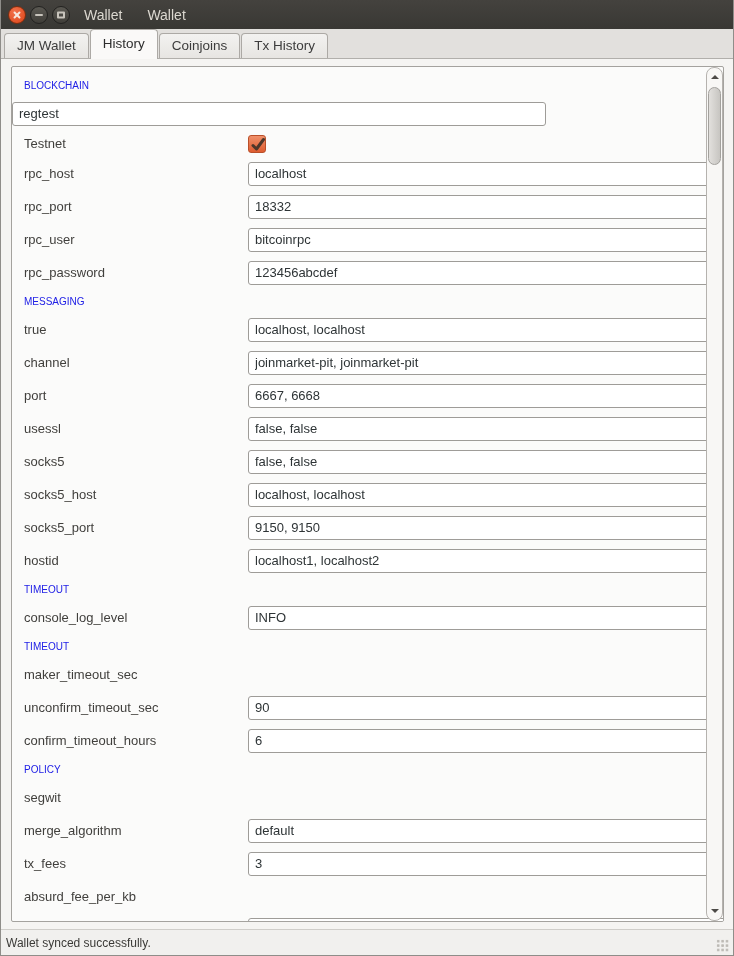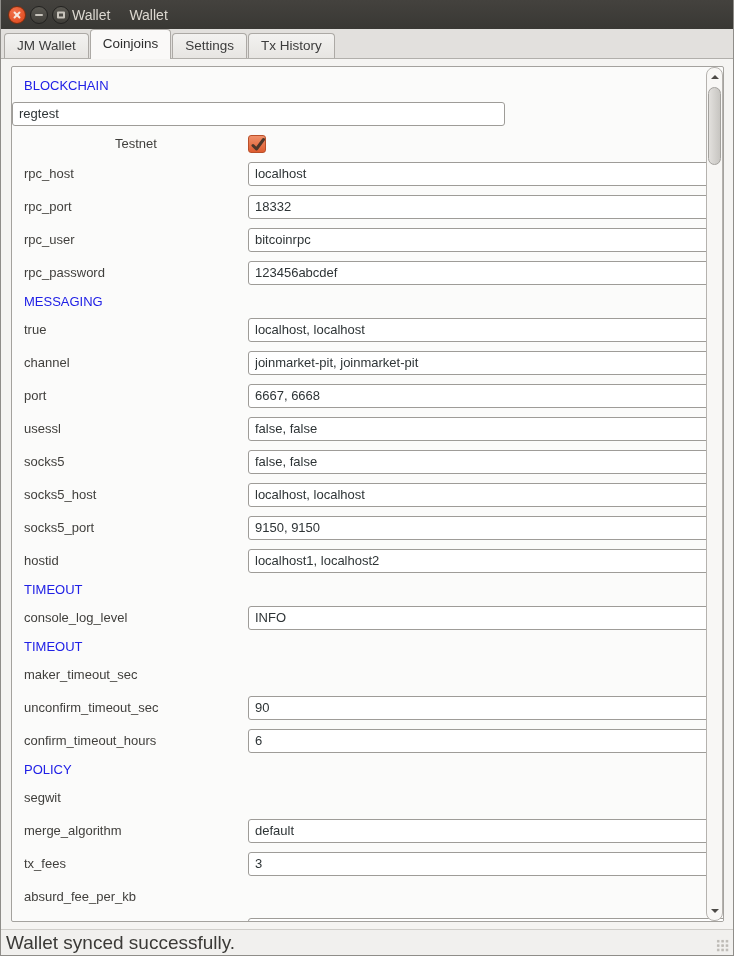--- a/index.html
+++ b/index.html
@@ -18,21 +18,21 @@
   }
   .winbtns { display:flex; gap:4px; margin-left:7px; }
   .winbtn { width:18px; height:18px; border-radius:50%; position:relative; flex:none; }
   .winbtn.close { background:radial-gradient(circle at 35% 30%, #F2724C, #DC4417); border:1px solid #7E2E0F; }
   .winbtn.gray  { background:linear-gradient(#5A5852, #403E39); border:1px solid #232220; }
   .x1,.x2 { position:absolute; left:50%; top:50%; width:9px; height:2px; background:#F7E8DF; border-radius:1px; }
   .x1 { transform:translate(-50%,-50%) rotate(45deg); }
   .x2 { transform:translate(-50%,-50%) rotate(-45deg); }
   .dash { position:absolute; left:50%; top:50%; transform:translate(-50%,-50%); width:8px; height:2px; background:#C8C4BC; border-radius:1px; }
   .sq { position:absolute; left:50%; top:50%; transform:translate(-50%,-50%); width:8px; height:7px; border:2px solid #C8C4BC; border-radius:1px; }
-  .menubar { display:flex; gap:15px; }
+  .menubar { display:flex; gap:21px; margin-left:12px; }
   .menu-item { color:#DCD8D0; font-size:14px; padding:2px 2px; }
   
   .tabbar { position:absolute; top:29px; left:0; right:0; height:29px; background:#E2E0DD;padding-left:20px; }
   .tabs { position:absolute; left:3px; bottom:0; display:flex; align-items:flex-end; }
   .tab {
     height:25px; line-height:23px; padding:0 12px; margin-right:1px;
     background:linear-gradient(#F3F2F0, #E7E5E2);
     border:1px solid #ACA9A5; border-bottom:none; border-radius:4px 4px 0 0;
     font-size:13.5px; color:#3C3C3C; white-space:nowrap;
   }
@@ -46,26 +46,26 @@
     background:#F5F4F2; border-top:1px solid #B1AFAB;
   }
   .scrollarea {
     position:absolute; left:10px; top:7px; width:713px; height:856px;
     border:1px solid #A4A29E; border-radius:2px;
     background:#FBFBFA; overflow:hidden;
   }
   .rows { padding-top:6px; }
   .row { display:flex; align-items:center; }
   .row.field  { height:33px; }
-  .row.cb     { height:27px;text-align:center; }
+  .row.cb     { height:27px; }
   .row.header { height:24px; }
   .row .label { margin-left:12px; width:224px; flex:none; font-size:13px; color:#403F3C; }
-  .htext { margin-left:12px; font-size:13px; color:#2020E6; }
+  .htext { margin-left:12px; font-size:10px; color:#2020E6; }
   input.val {
-    flex:none; width:493px; height:24px;
+    flex:none; width:534px; height:24px;
     border:1px solid #9E9C98; border-radius:3px; background:#FFFFFF;
     padding:0 6px; font-size:13px; color:#2E3436;
     font-family:"Liberation Sans", sans-serif; outline:none;
   }
   .checkbox {
     width:18px; height:18px; flex:none; position:relative;
     background:linear-gradient(#F0906A, #DE5C30);
     border:1px solid #B94F2A; border-radius:3px;
   }
   .checkbox svg { position:absolute; left:-1px; top:-1px; }
@@ -82,21 +82,21 @@
   .sb-up, .sb-down { position:absolute; left:50%; transform:translateX(-50%); width:0; height:0;
     border-left:4px solid transparent; border-right:4px solid transparent; }
   .sb-up   { top:7px;    border-bottom:4px solid #4C4A46; }
   .sb-down { bottom:7px; border-top:4px solid #4C4A46; }
   
   .statusbar {
     position:absolute; left:0; right:0; bottom:0; height:26px;
     background:#F1F0EE; border-top:1px solid #CFCDC9;
     display:flex; align-items:center;
   }
-  .status-msg { margin-left:5px; font-size:19px; color:#3B3A37; }
+  .status-msg { margin-left:5px; font-size:12px; color:#3B3A37; }
   .grip {
     position:absolute; right:3px; bottom:3px; width:14px; height:13px;
     background-image:radial-gradient(circle, #BDBAB5 1.2px, transparent 1.4px);
     background-size:4.4px 4.4px;
   }
 </style>
 </head>
 <body>
 
 <div class="window">
@@ -116,22 +116,22 @@
     </div>
     <div class="menubar">
         <div class="menu-item">Wallet</div>
         <div class="menu-item">Wallet</div>
       </div>
   </div>
 
   <div class="tabbar">
     <div class="tabs">
         <div class="tab">JM Wallet</div>
-        <div class="tab active">Coinjoins</div>
-        <div class="tab">Settings</div>
+        <div class="tab active">History</div>
+        <div class="tab">Coinjoins</div>
         <div class="tab">Tx History</div>
       </div>
   </div>
 
   <div class="pane">
     <div class="scrollarea">
       <div class="rows">
           <div class="row header">
             <span class="htext">BLOCKCHAIN</span>
           </div>

